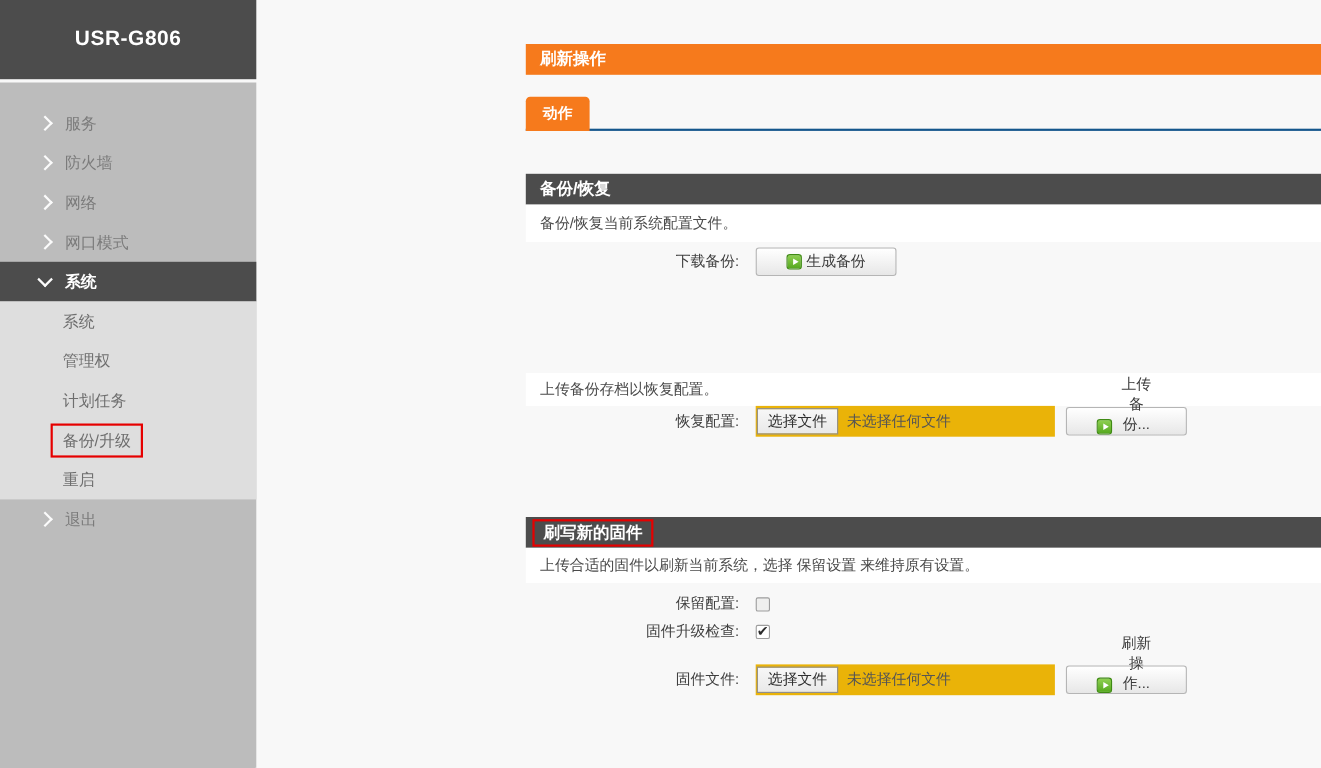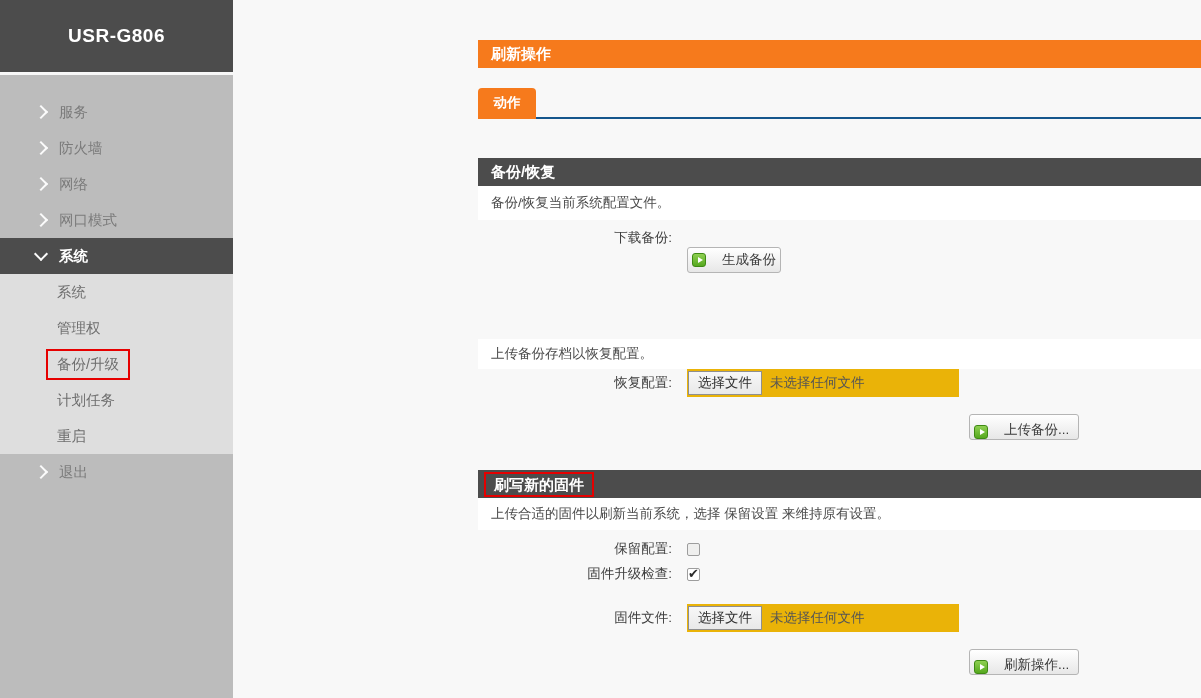--- a/index.html
+++ b/index.html
@@ -81,27 +81,26 @@
   }
   .form-row {
     position: absolute; left: 4px; right: 0; height: 26px;
     display: flex; align-items: center;
   }
   .form-label {
     width: 190px; flex: none; text-align: right;
     font-size: 13.5px; color: #3e3e3e; margin-right: 15px;
   }
   .btn {
-    display: inline-flex; align-items: center; gap: 16px;
-    height: 26px; padding: 0 4px; box-sizing: border-box;
+    display: inline-flex; align-items: center; gap: 4px;
+    height: 26px; padding: 0 27px; box-sizing: border-box;
     background: linear-gradient(#ffffff, #e7e7e7);
     border: 1px solid #b5b5b5; border-radius: 3px;
     font-size: 13.5px; color: #3a3a3a; cursor: pointer;
     font-family: inherit;
-    margin-top: 44px;
   }
   .abs-btn { position: absolute; left: 487px; top: 1px; width: 110px; justify-content: flex-start; align-items: flex-end; }
   .icon-play {
     width: 14px; height: 14px; flex: none; border-radius: 3px;
     background: linear-gradient(#8fd052, var(--icon_green, #55a81e));
     border: 1px solid #3f8a14; box-sizing: border-box;
     display: inline-flex; align-items: center; justify-content: center;
   }
   .icon-play .tri {
     width: 0; height: 0; margin-left: 2px;
@@ -168,24 +167,24 @@
     </div>
 
     <div class="submenu">
       <div class="sub-item">
         <span>系统</span>
       </div>
       <div class="sub-item">
         <span>管理权</span>
       </div>
       <div class="sub-item">
+        <span>计划任务</span>
+      </div>
+      <div class="sub-item">
         <span class="red-box">备份/升级</span>
-      </div>
-      <div class="sub-item">
-        <span>计划任务</span>
       </div>
       <div class="sub-item">
         <span>重启</span>
       </div>
     </div>
 
     <div class="nav-item">
       <span class="chev"></span>
       <span>退出</span>
     </div>

